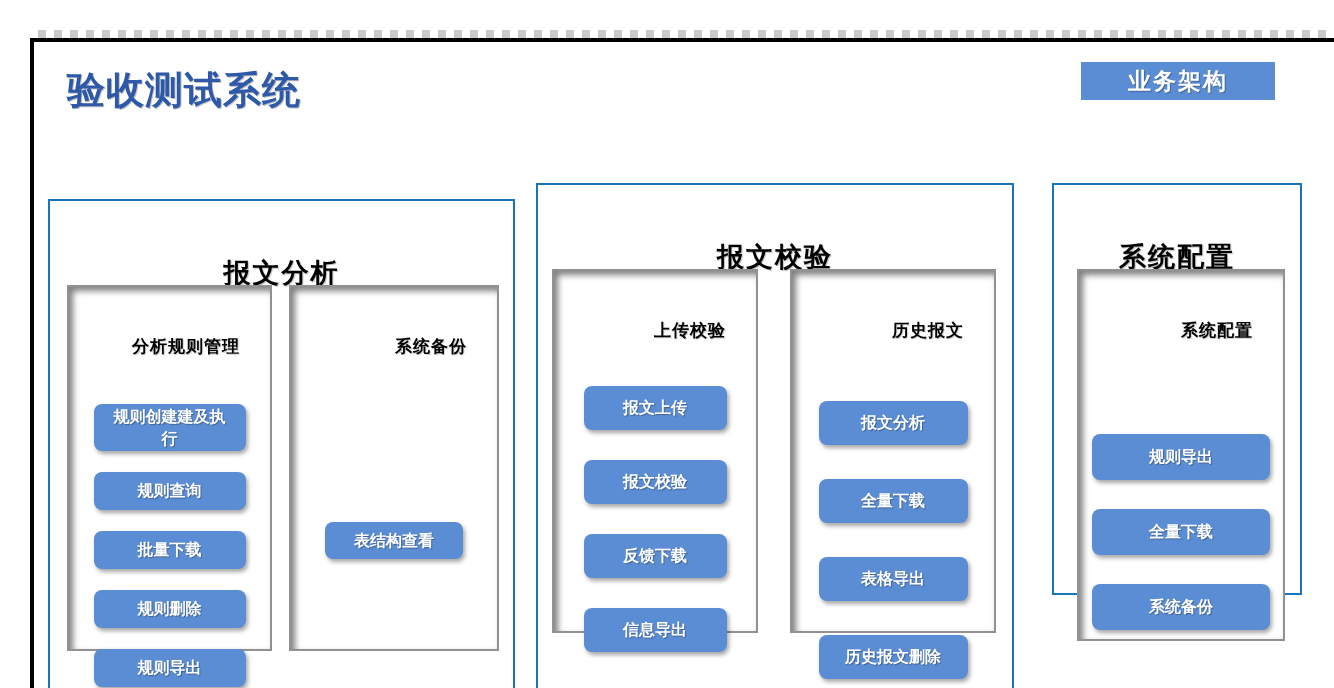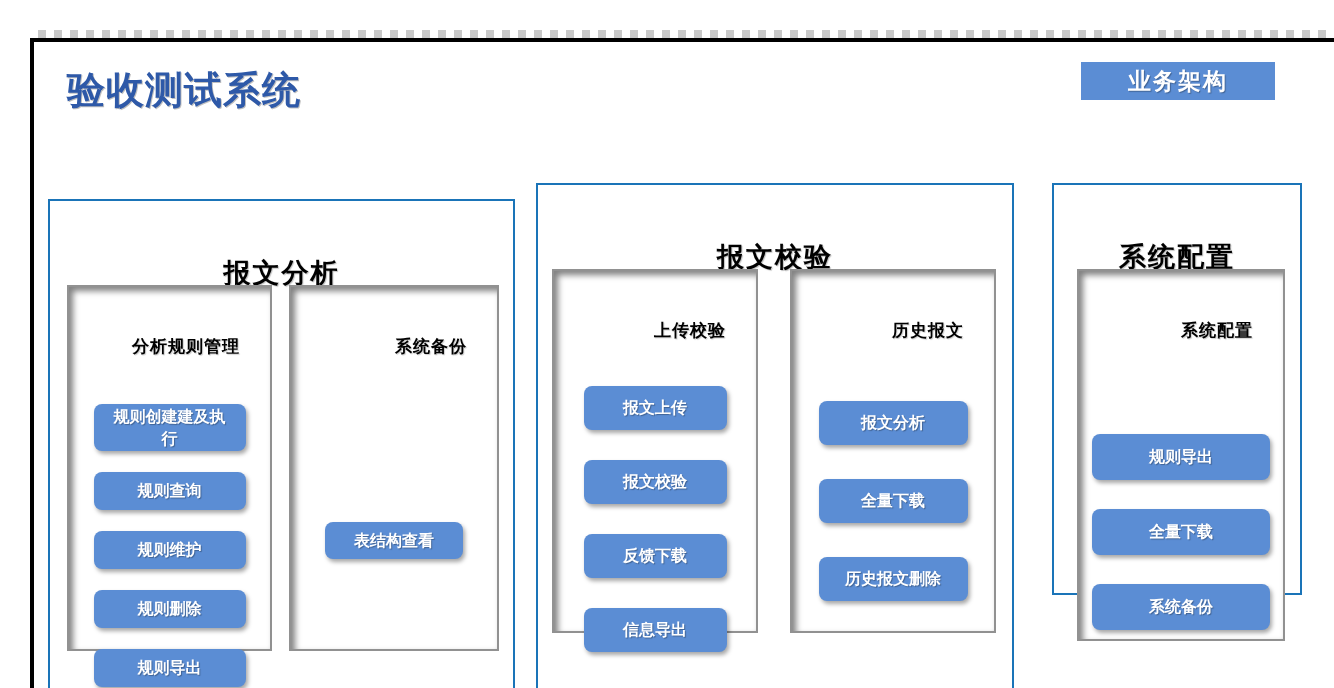--- a/index.html
+++ b/index.html
@@ -101,21 +101,21 @@
     <div class="badge">业务架构</div>
 
     <section class="panel p1">
       <h2 class="panel-title">报文分析</h2>
 
       <div class="group g-rules">
         <h3 class="group-title">分析规则管理</h3>
         <div class="btns">
           <button class="btn">规则创建建及执行</button>
           <button class="btn">规则查询</button>
-          <button class="btn">规则维护</button>
+          <button class="btn">批量下载</button>
           <button class="btn">规则删除</button>
           <button class="btn">规则导出</button>
         </div>
       </div>
 
       <div class="group g-tables">
         <h3 class="group-title">系统备份</h3>
         <div class="btns">
           <button class="btn">表结构查看</button>
         </div>
@@ -133,20 +133,21 @@
           <button class="btn">反馈下载</button>
           <button class="btn">信息导出</button>
         </div>
       </div>
 
       <div class="group g-history">
         <h3 class="group-title">历史报文</h3>
         <div class="btns">
           <button class="btn">报文分析</button>
           <button class="btn">全量下载</button>
+          <button class="btn">表格导出</button>
           <button class="btn">历史报文删除</button>
         </div>
       </div>
     </section>
 
     <section class="panel p3">
       <h2 class="panel-title">系统配置</h2>
 
       <div class="group g-sys">
         <h3 class="group-title">系统配置</h3>

